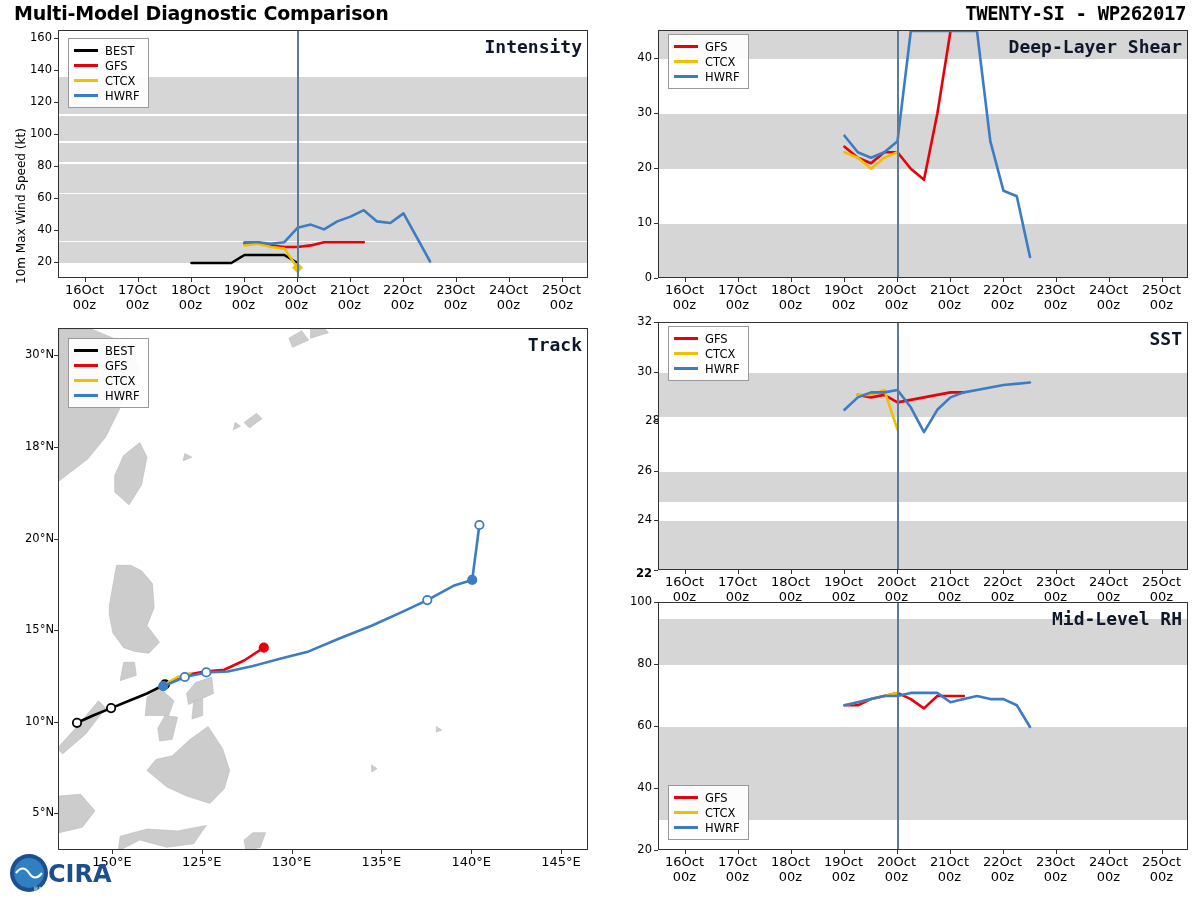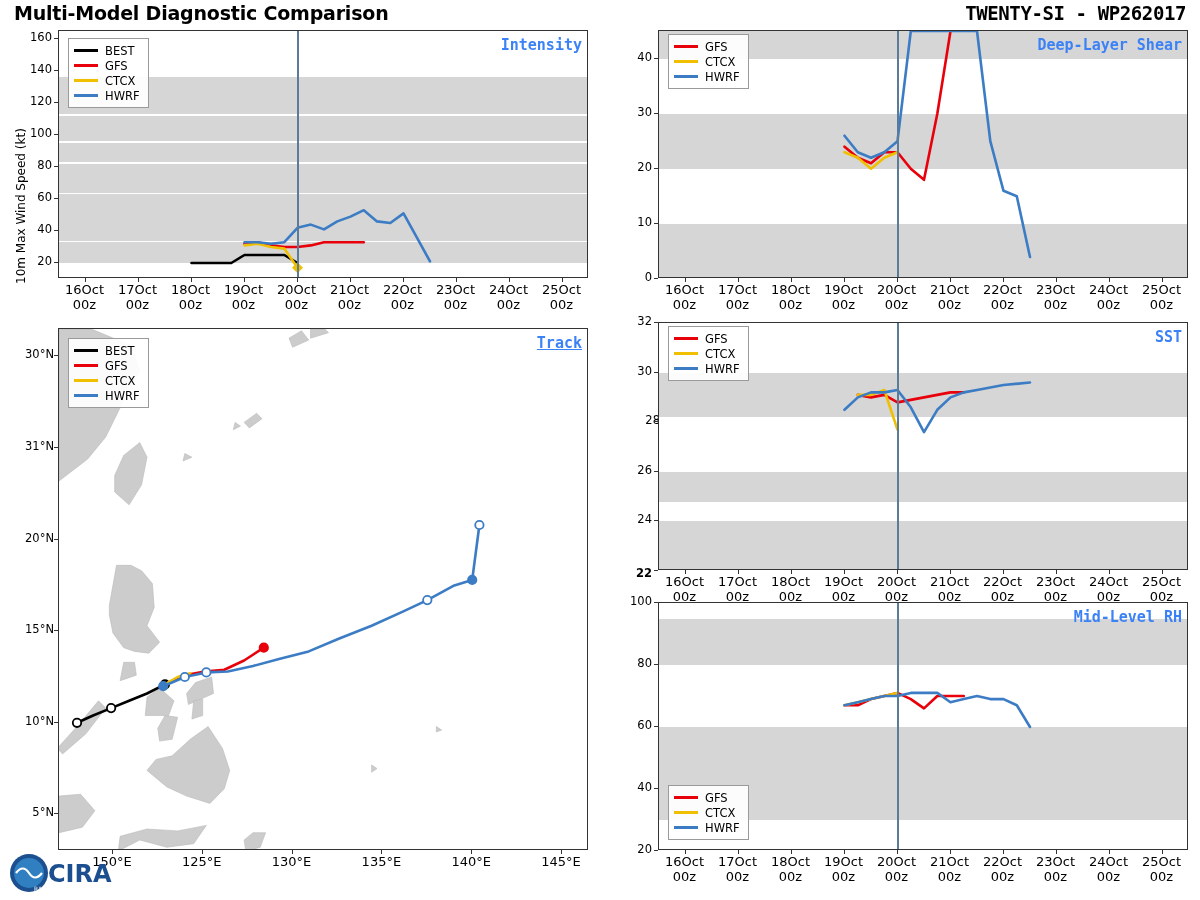--- a/index.html
+++ b/index.html
@@ -50,24 +50,24 @@
     overflow: hidden;
   }
   .band {
     position: absolute;
     left: 0;
     right: 0;
     background: #d6d6d6;
   }
   .panel-label {
     position: absolute;
-    font-size: 15px;
+    font-size: 18px;
     font-weight: bold;
     font-family: "DejaVu Sans Mono", monospace;
-    color: #3b82f6;
+    color: #0f172a;
     z-index: 20;
   }
   .axis-label-y {
     position: absolute;
     font-size: 12px;
     transform-origin: 0 0;
     transform: rotate(-90deg);
     white-space: nowrap;
     font-family: "DejaVu Sans", sans-serif;
   }
@@ -224,21 +224,21 @@
   <div class="panel" style="left:0;top:322px;width:600px;height:570px;">
     <div id="track-yticks">
         <div class="ytick" style="left: 10px; top: 483.368px; width: 44px;">5°N</div>
         <div class="tickmark" style="left: 54px; top: 491.368px; width: 4px; height: 1px;"></div>
         <div class="ytick" style="left: 10px; top: 391.789px; width: 44px;">10°N</div>
         <div class="tickmark" style="left: 54px; top: 399.789px; width: 4px; height: 1px;"></div>
         <div class="ytick" style="left: 10px; top: 300.211px; width: 44px;">15°N</div>
         <div class="tickmark" style="left: 54px; top: 308.211px; width: 4px; height: 1px;"></div>
         <div class="ytick" style="left: 10px; top: 208.632px; width: 44px;">20°N</div>
         <div class="tickmark" style="left: 54px; top: 216.632px; width: 4px; height: 1px;"></div>
-        <div class="ytick" style="left: 10px; top: 117.053px; width: 44px;">31°N</div>
+        <div class="ytick" style="left: 10px; top: 117.053px; width: 44px;">18°N</div>
         <div class="tickmark" style="left: 54px; top: 125.053px; width: 4px; height: 1px;"></div>
         <div class="ytick" style="left: 10px; top: 25.4737px; width: 44px;">30°N</div>
         <div class="tickmark" style="left: 54px; top: 33.4737px; width: 4px; height: 1px;"></div>
       </div>
     <div id="track-xticks">
         <div class="xtick" style="left: 83.8983px; top: 533px; width: 56px;">150°E</div>
         <div class="tickmark" style="left: 111.898px; top: 528px; width: 1px; height: 4px;"></div>
         <div class="xtick" style="left: 173.729px; top: 533px; width: 56px;">125°E</div>
         <div class="tickmark" style="left: 201.729px; top: 528px; width: 1px; height: 4px;"></div>
         <div class="xtick" style="left: 263.559px; top: 533px; width: 56px;">130°E</div>
@@ -281,21 +281,21 @@
           <path d="M106.0,355.3 L118.6,348.0 L131.2,344.3 " fill="none" stroke="#f0c000" stroke-width="2.6" stroke-linejoin="round" stroke-linecap="round"></path>
           <path d="M104.2,357.2 L125.8,348.0 L147.3,343.4 L168.9,342.5 L194.0,337.0 L221.0,329.7 L249.7,322.4 L280.3,309.5 L312.6,296.7 L344.9,282.1 L368.3,271.1 L395.3,256.4 L413.2,250.9 L420.4,196.0 " fill="none" stroke="#3b7cc4" stroke-width="2.6" stroke-linejoin="round" stroke-linecap="round"></path>
           <circle cx="104.2" cy="357.2" r="4.2" fill="#3b7cc4" stroke="#3b7cc4" stroke-width="1.8"></circle>
           <circle cx="125.8" cy="348.0" r="4.2" fill="#ffffff" stroke="#3b7cc4" stroke-width="1.8"></circle>
           <circle cx="147.3" cy="343.4" r="4.2" fill="#ffffff" stroke="#3b7cc4" stroke-width="1.8"></circle>
           <circle cx="368.3" cy="271.1" r="4.2" fill="#ffffff" stroke="#3b7cc4" stroke-width="1.8"></circle>
           <circle cx="413.2" cy="250.9" r="4.2" fill="#3b7cc4" stroke="#3b7cc4" stroke-width="1.8"></circle>
           <circle cx="420.4" cy="196.0" r="4.2" fill="#ffffff" stroke="#3b7cc4" stroke-width="1.8"></circle>
         </svg>
     </div>
-    <div class="panel-label" style="right:18px;top:12px;text-decoration:underline;">Track</div>
+    <div class="panel-label" style="right:18px;top:12px;">Track</div>
     <div class="legend" style="left:68px;top:16px;" id="legend-track">
         <div class="legend-row">
           <span class="legend-swatch" style="background: rgb(0, 0, 0);"></span>
           <span class="legend-text">BEST</span>
         </div>
         <div class="legend-row">
           <span class="legend-swatch" style="background: rgb(232, 0, 11);"></span>
           <span class="legend-text">GFS</span>
         </div>
         <div class="legend-row">

